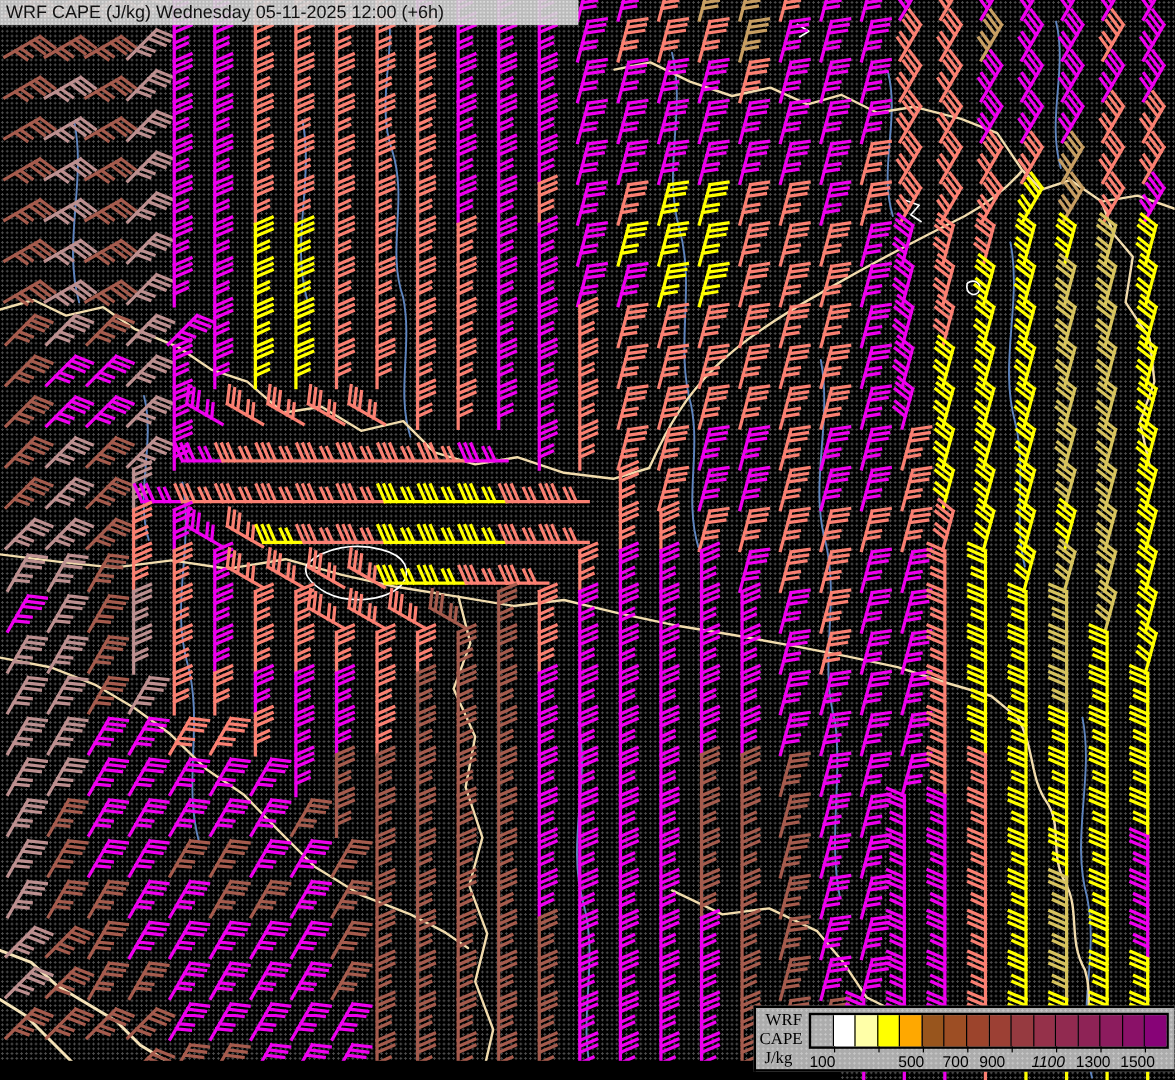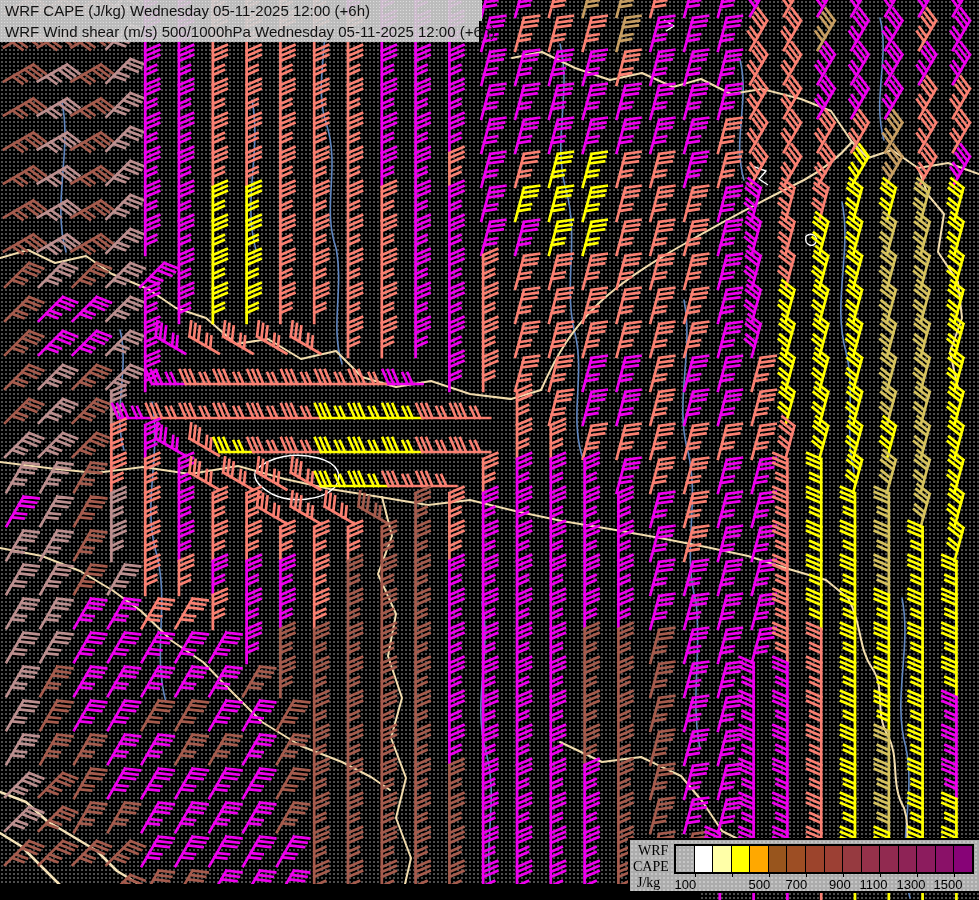--- a/index.html
+++ b/index.html
@@ -866,21 +866,20 @@
         <path d="M0,7 L0,-27 M0,-27 L14,-33 M0,-22 L14,-28 M0,-17 L14,-23 M0,-8 L11,-13 M0,-3 L11,-8" transform="translate(888.8 894.0) rotate(0) scale(-1 1)" stroke="#FFFF00" stroke-width="2.7" fill="none" stroke-linecap="square"></path>
         <path d="M0,7 L0,-27 M0,-27 L14,-33 M0,-22 L14,-28 M0,-17 L14,-23 M0,-8 L11,-13 M0,-3 L11,-8" transform="translate(922.6 894.0) rotate(0) scale(-1 1)" stroke="#FFFF00" stroke-width="2.7" fill="none" stroke-linecap="square"></path>
         <path d="M0,7 L0,-27 M0,-27 L14,-33 M0,-22 L14,-28 M0,-17 L14,-23 M0,-8 L11,-13 M0,-3 L11,-8" transform="translate(956.4 894.0) rotate(0) scale(-1 1)" stroke="#FFFF00" stroke-width="2.7" fill="none" stroke-linecap="square"></path>
       </g>
   </svg>
 
   <div id="black-strip"></div>
 
   <div id="model-header">
     <span class="hdr-line first">WRF CAPE (J/kg) Wednesday 05-11-2025 12:00 (+6h)</span>
-    <span class="hdr-line">WRF Wind shear (m/s) 500/1000hPa Wednesday 05-11-2025 12:00 (+6h)</span>
   </div>
 
   <div id="cape-legend">
     <span class="legend-label" style="left:8px;top:3px;">WRF</span>
     <span class="legend-label" style="left:3px;top:19px;">CAPE</span>
     <span class="legend-label" style="left:7px;top:35px;">J/kg</span>
     <div id="legend-colorbar">
         <div class="legend-cell"></div>
         <div class="legend-cell" style="background: rgb(255, 255, 255);"></div>
         <div class="legend-cell" style="background: rgb(255, 255, 168);"></div>
@@ -901,23 +900,23 @@
     <div id="legend-ticks">
         <div class="legend-tick" style="left: 64.5px;"></div>
         <div class="legend-tick-label" style="left: 44.5px;">100</div>
         <div class="legend-tick" style="left: 101.5px;"></div>
         <div class="legend-tick-label" style="left: 81.5px; margin-top: 48px;">300</div>
         <div class="legend-tick" style="left: 138.5px;"></div>
         <div class="legend-tick-label" style="left: 118.5px;">500</div>
         <div class="legend-tick" style="left: 175.5px;"></div>
         <div class="legend-tick-label" style="left: 155.5px;">700</div>
         <div class="legend-tick" style="left: 212.5px;"></div>
-        <div class="legend-tick-label" style="left: 199px;">900</div>
+        <div class="legend-tick-label" style="left: 186px;">900</div>
         <div class="legend-tick" style="left: 249.5px;"></div>
-        <div class="legend-tick-label" style="left: 229.5px;">1100</div>
+        <div class="legend-tick-label" style="left: 229.5px; font-style: italic;">1100</div>
         <div class="legend-tick" style="left: 286.5px;"></div>
         <div class="legend-tick-label" style="left: 266.5px;">1300</div>
         <div class="legend-tick" style="left: 323.5px;"></div>
         <div class="legend-tick-label" style="left: 303.5px;">1500</div>
       </div>
   </div>
 
 </div>
 
 </body></html>

